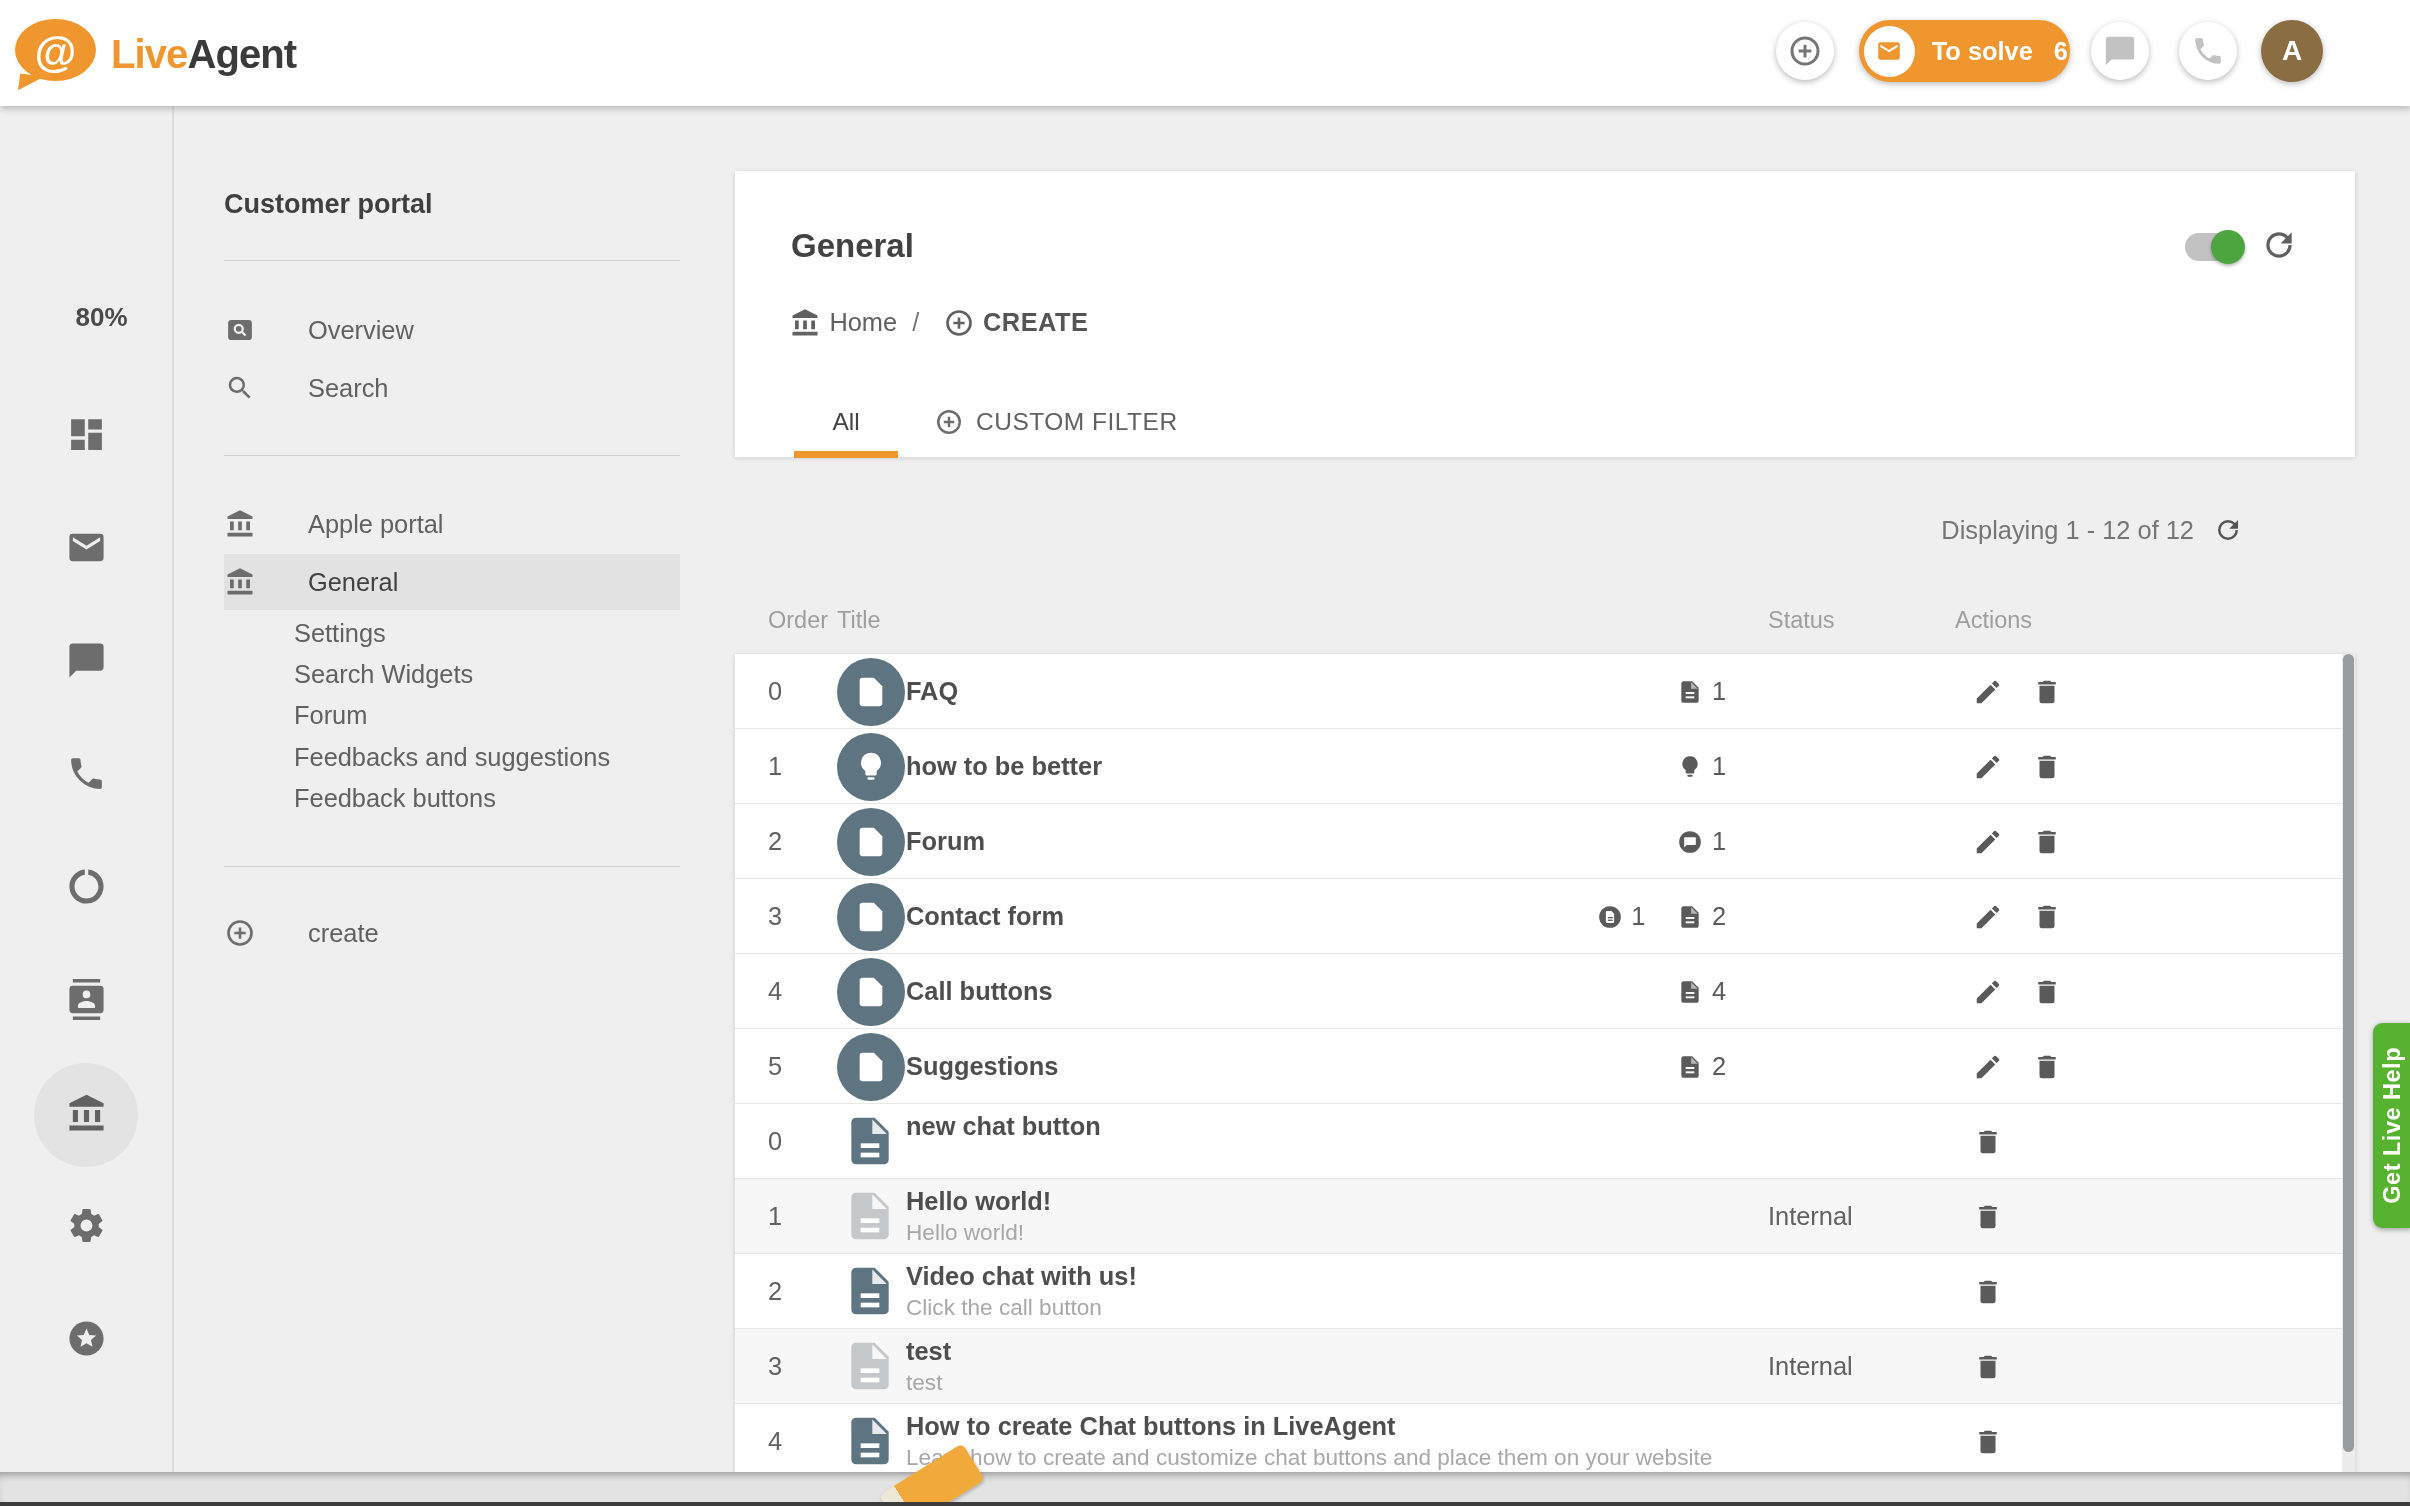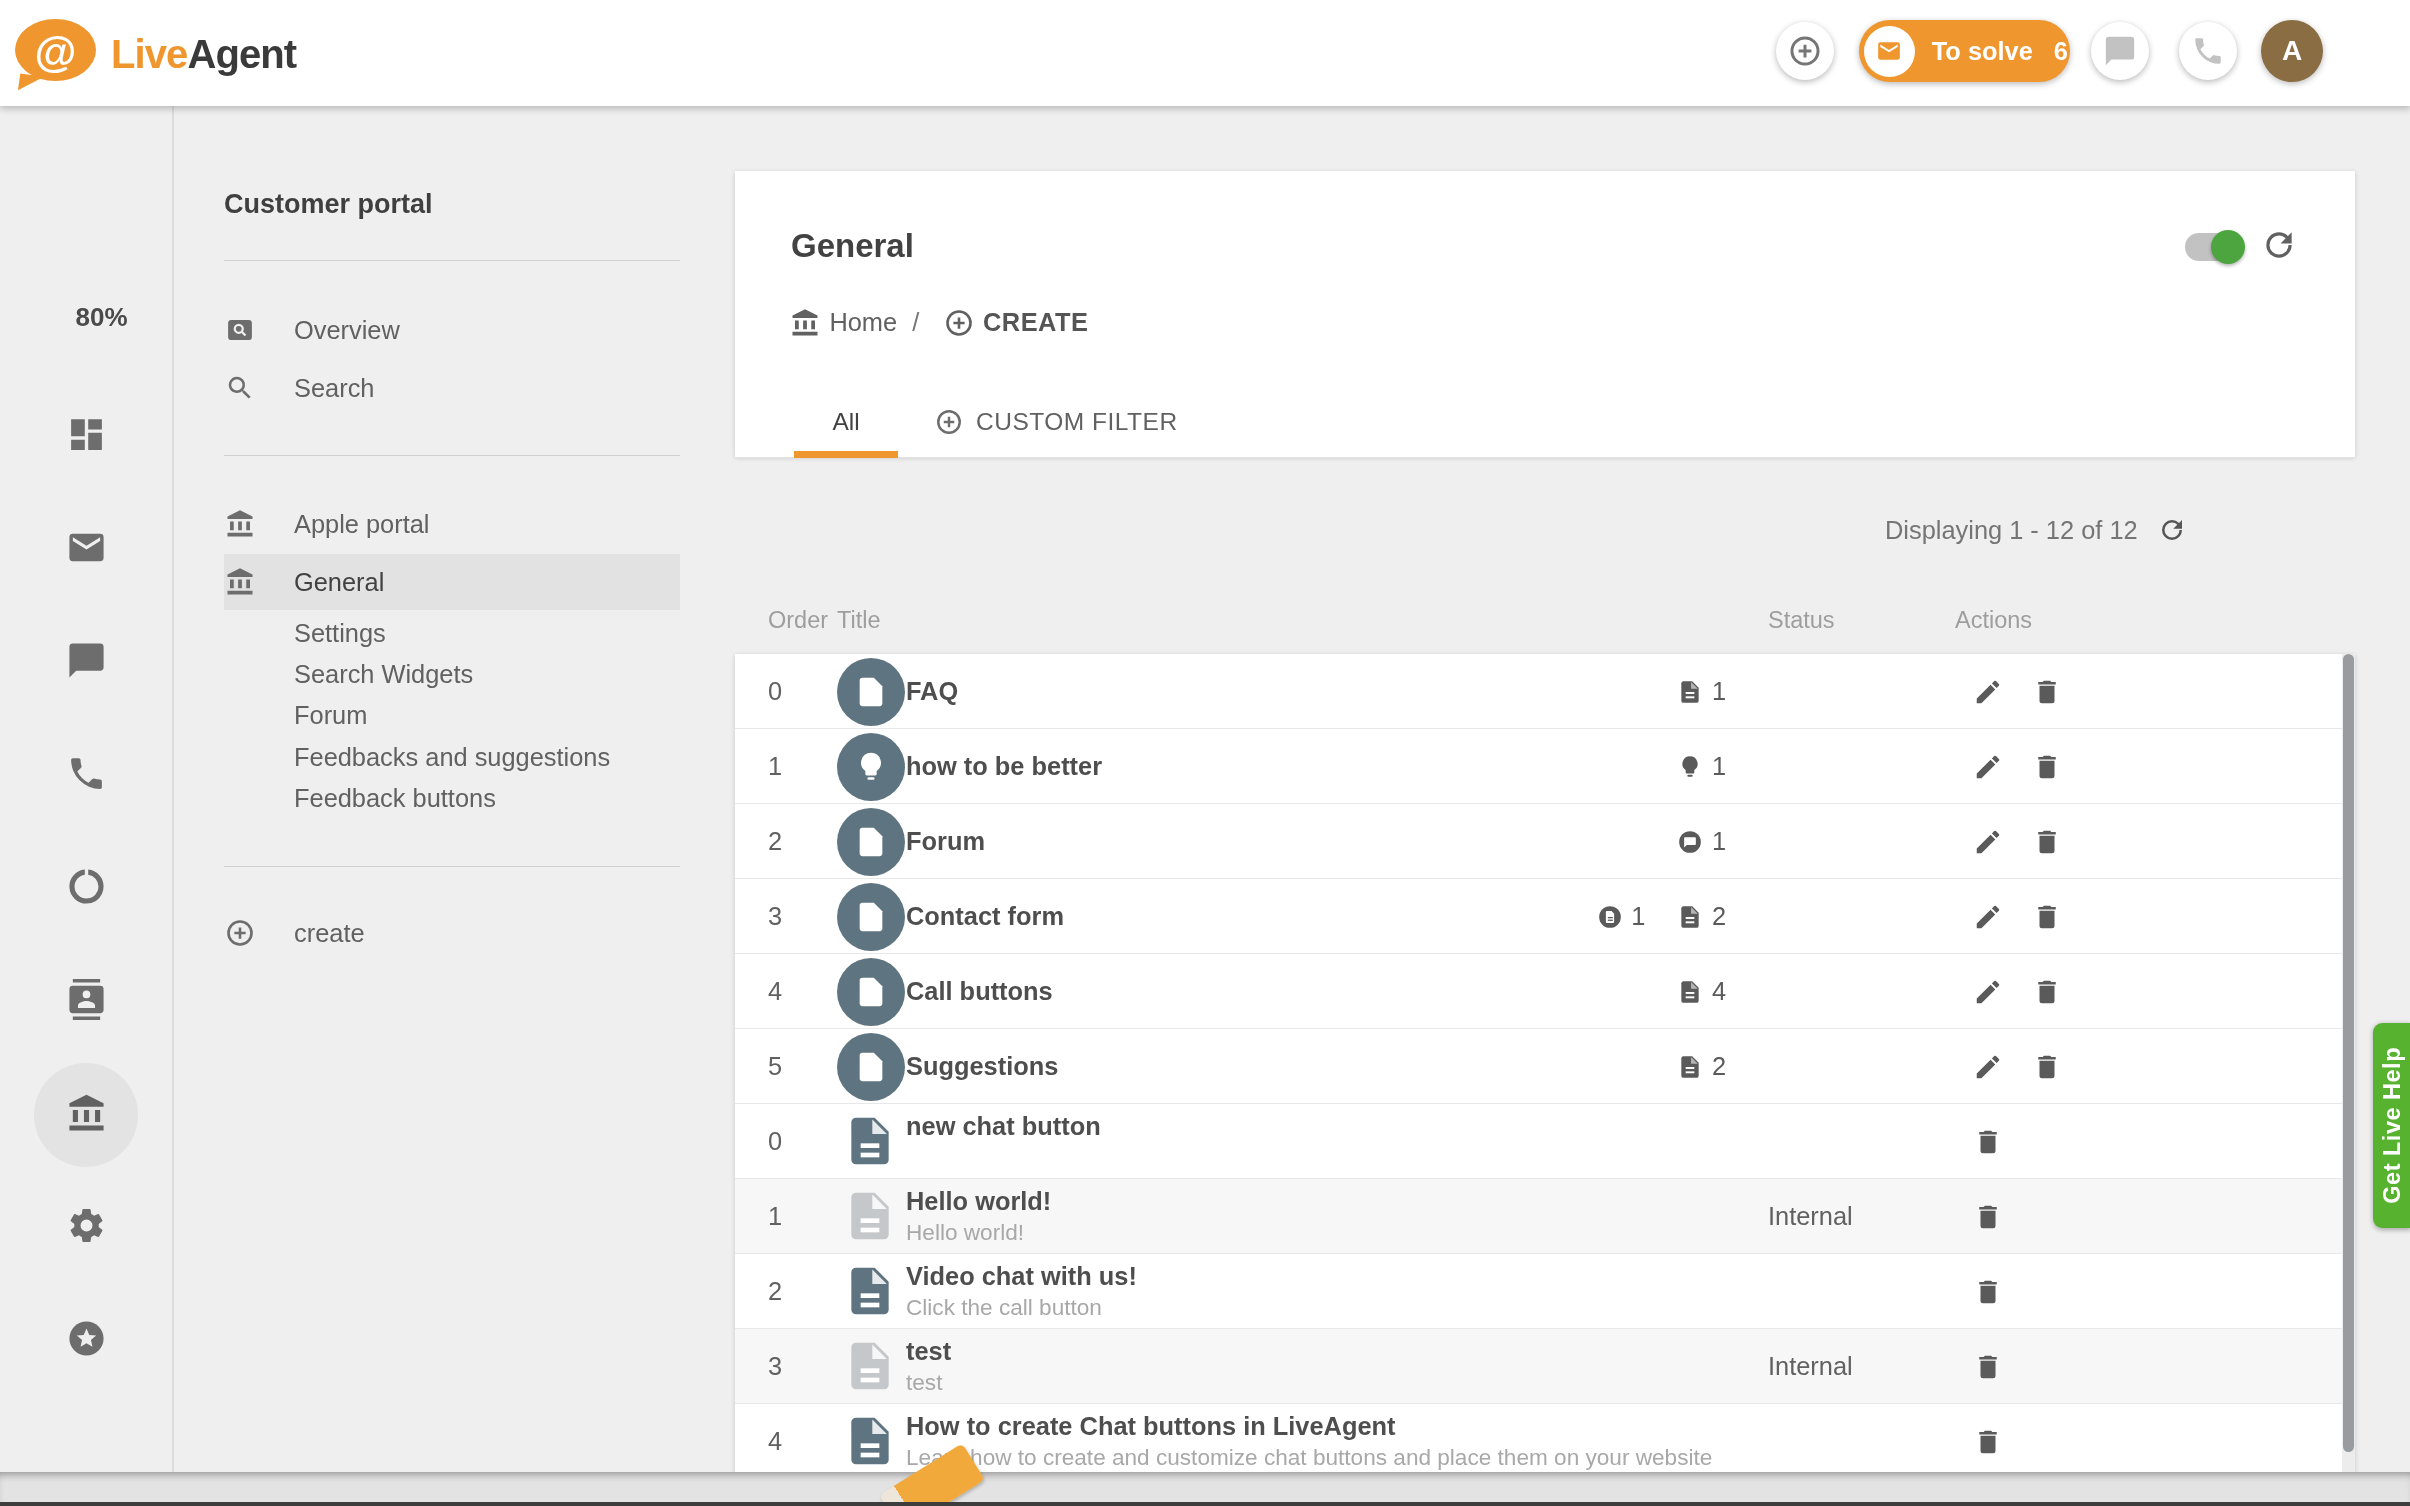--- a/index.html
+++ b/index.html
@@ -37,21 +37,21 @@
   .rail-divider { position:absolute; left:172px; top:106px; width:1.9px; height:1367px; background:#dcdcdc; }
   .rail-usage { position:absolute; left:0; top:196px; width:203px; text-align:center; font-size:26px; font-weight:bold; color:#4a4a4a; }
   .rail-item { position:absolute; left:0; width:172px; height:60px; display:flex; align-items:center; justify-content:center; color:#6d6d6d; }
   .rail-item svg { width:41px; height:41px; }
   .rail-active-bg { position:absolute; left:34px; top:957px; width:104px; height:104px; border-radius:50%; background:#e3e3e3; }
 
   
   .sidenav { position:absolute; left:174px; top:106px; width:506px; height:1400px; }
   .side-title { position:absolute; left:50px; top:83px; font-size:27px; font-weight:bold; color:#3f3f3f; }
   .side-div { position:absolute; left:50px; width:456px; height:0.9px; background:#cfcfcf; }
-  .side-item { position:absolute; left:50px; width:456px; height:56px; display:flex; align-items:center; color:#616161; font-size:25.4px; }
+  .side-item { position:absolute; left:50px; width:456px; height:56px; display:flex; align-items:center; color:#616161; font-size:25.4px;gap:14px; }
   .side-item .ic { width:32px; height:32px; margin-right:38px; display:flex; align-items:center; justify-content:center; color:#6d6d6d; }
   .side-item .ic svg { width:30px; height:30px; }
   .side-item.child { padding-left:70px; }
   .side-item.active { background:#e2e2e2; color:#424242; }
 
   
   .content { position:absolute; left:680px; top:106px; width:1731px; height:1400px; }
   .head-card { position:absolute; left:55px; top:65px; width:1620px; height:287px; background:#fff;
             box-shadow:0 0.9px 4.7px rgba(0,0,0,.16); }
   .page-title { position:absolute; left:56px; top:56px; font-size:33px; font-weight:600; color:#424242; }
@@ -76,21 +76,21 @@
 
   
   .searchgroup { position:absolute; left:111px; top:395px; width:569px; height:58px; display:flex; }
   .search-input { flex:1; height:58px; border:0.9px solid #d5d5d5; border-right:none; border-radius:6.6px 0 0 6.6px;
             background:#fff; font-size:25.4px; color:#424242; padding:0 24.5px; outline:none; font-family:"Liberation Sans",sans-serif; }
   .search-input::placeholder { color:#9e9e9e; }
   .search-btn { width:58px; height:58px; border:0.9px solid #d5d5d5; border-radius:0 6.6px 6.6px 0; background:#fff;
             display:flex; align-items:center; justify-content:center; color:#555; }
   .search-btn svg { width:28px; height:28px; }
   .displaying { position:absolute; left:1205px; top:395px; width:358px; height:58px; display:flex; align-items:center;
-            font-size:25.4px; color:#757575; }
+            justify-content:flex-end; font-size:25.4px; color:#757575; }
   .displaying .ic { width:30px; height:30px; margin-left:19px; color:#555; }
   .displaying .ic svg { width:30px; height:30px; }
 
   
   .thead { position:absolute; left:55px; top:493px; width:1620px; height:45px; font-size:23.5px; color:#9e9e9e; }
   .thead span { position:absolute; top:7.5px; }
   .th-order { left:33px; } .th-title { left:102px;text-align:right; } .th-status { left:1033px; } .th-actions { left:1220px; }
 
   .table-card { position:absolute; left:55px; top:548px; width:1620px; height:852px; background:#fff;
             box-shadow:0 0.9px 4.7px rgba(0,0,0,.16); overflow:hidden; }

